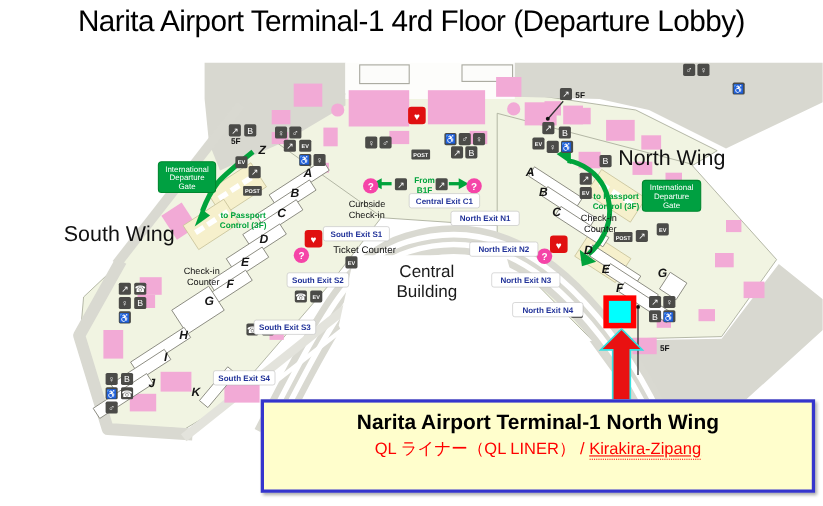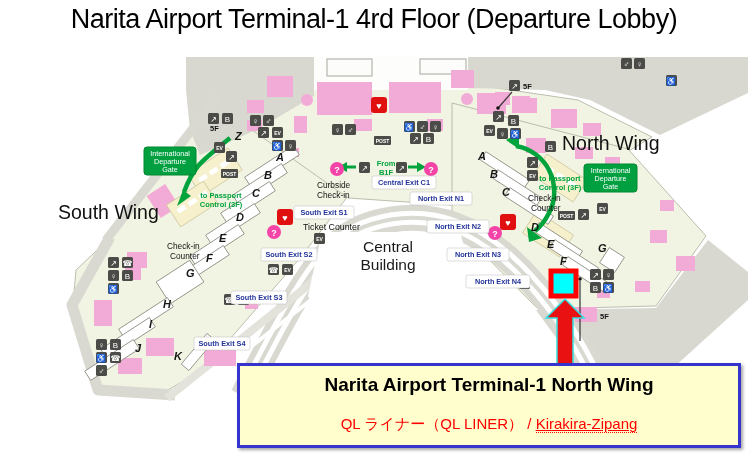--- a/index.html
+++ b/index.html
@@ -6,21 +6,21 @@
   body{width:748px;height:460px;position:relative;background:#fff;overflow:hidden;
        font-family:"Liberation Sans", sans-serif;}
   #title{position:absolute;top:4px;left:0;width:748px;text-align:center;
          font-size:27px;color:#000;z-index:3;letter-spacing:-0.5px;}
   #map{position:absolute;left:0;top:0;z-index:1;}
   #map text{font-family:"Liberation Sans", sans-serif;}
   #annotation{position:absolute;left:237px;top:363px;width:504px;height:85px;
               box-sizing:border-box;border:3px solid #3535CD;background:#FFFECC;
               z-index:4;text-align:center;box-shadow:2px 2px 3px rgba(0,0,0,.35);}
   #annotation .b{font-weight:bold;font-size:19px;color:#000;line-height:25px;}
-  #annotation .r{font-size:15px;color:#FF0000;margin-top:18px;}
+  #annotation .r{font-size:15px;color:#FF0000;margin-top:2px;}
   #annotation .lnk{color:#FF0000;text-decoration:underline;border-bottom:1px dotted #FF0000;cursor:pointer;}
   .ic{fill:#4B4B48;}
   .icg{fill:#fff;font-size:8px;text-anchor:middle;}
   .icg2{fill:#fff;font-size:5px;font-weight:bold;text-anchor:middle;}
   .isl{font-size:11px;font-weight:bold;font-style:italic;fill:#151515;}
   .ext{fill:#223399;font-weight:bold;font-size:7.3px;text-anchor:middle;}
   .pill{fill:#ffffff;stroke:#b9b9b9;stroke-width:0.5;}
   .grn{fill:#00A33C;font-weight:bold;font-size:7.5px;text-anchor:middle;}
   .blk8{fill:#111;font-size:8.3px;}
   .wht7{fill:#fff;font-size:7.2px;text-anchor:middle;}

